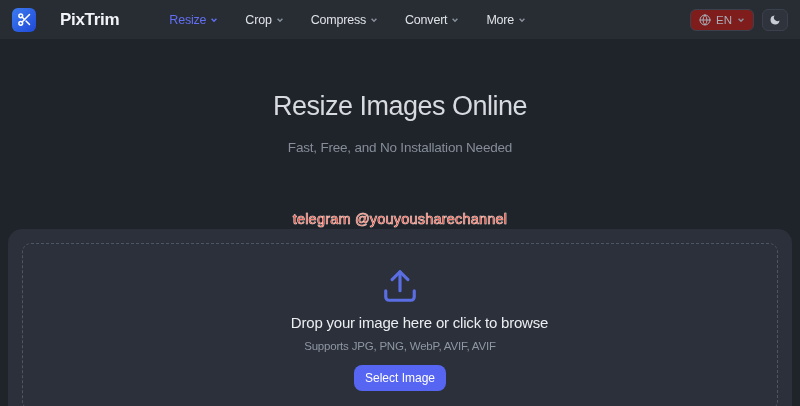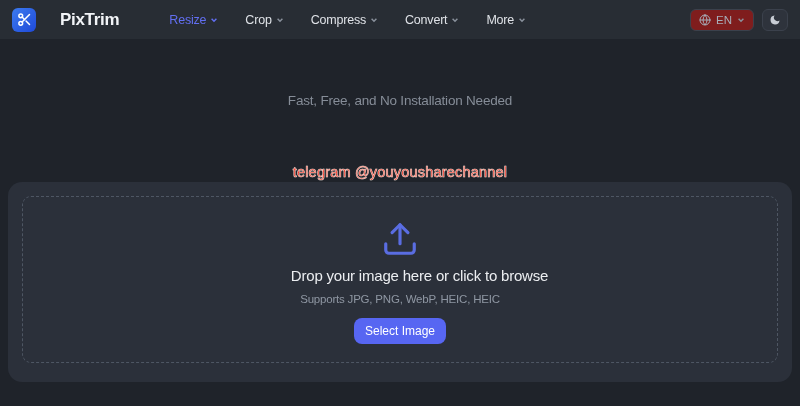--- a/index.html
+++ b/index.html
@@ -61,21 +61,21 @@
 
   
   .hero { text-align: center; padding-top: 52px; }
   .hero-title {
     color: #d7dbe0;
     font-size: 27px;
     font-weight: 400;
     letter-spacing: -0.5px;
   }
   .hero-subtitle {
-    margin-top: 2px;
+    margin-top: 18px;
     color: #868d98;
     font-size: 13.5px;
     font-weight: 400;
   }
   .watermark {
     margin-top: 56px;
     font-size: 14.5px;
     font-weight: 400;
     color: #ef2012;
     -webkit-text-stroke: 0.6px rgba(255,235,225,0.85);
@@ -192,28 +192,29 @@
     </button>
     <button class="theme-btn">
       <svg width="12" height="12" viewBox="0 0 24 24" fill="#c8cdd5" stroke="none">
         <path d="M21 12.79A9 9 0 1 1 11.21 3 7 7 0 0 0 21 12.79z"></path>
       </svg>
     </button>
   </div>
 </header>
 
 <section class="hero">
+  <h1 class="hero-title">Resize Images Online</h1>
   <p class="hero-subtitle">Fast, Free, and No Installation Needed</p>
   <div class="watermark">telegram @youyousharechannel</div>
 </section>
 
 <section class="upload-card">
   <div class="dropzone">
     <svg class="upload-icon" width="38" height="38" viewBox="0 0 24 24" fill="none" stroke="#5a6de2" stroke-width="2" stroke-linecap="round" stroke-linejoin="round">
       <path d="M21 15v4a2 2 0 0 1-2 2H5a2 2 0 0 1-2-2v-4"></path>
       <polyline points="17 8 12 3 7 8"></polyline>
       <line x1="12" y1="3" x2="12" y2="15"></line>
     </svg>
     <div class="drop-text">Drop your image here or click to browse</div>
-    <div class="supports-text">Supports JPG, PNG, WebP, HEIC, HEIC</div>
+    <div class="supports-text">Supports JPG, PNG, WebP, AVIF, AVIF</div>
     <button class="select-btn">Select Image</button>
   </div>
 </section>
 
 </body></html>

